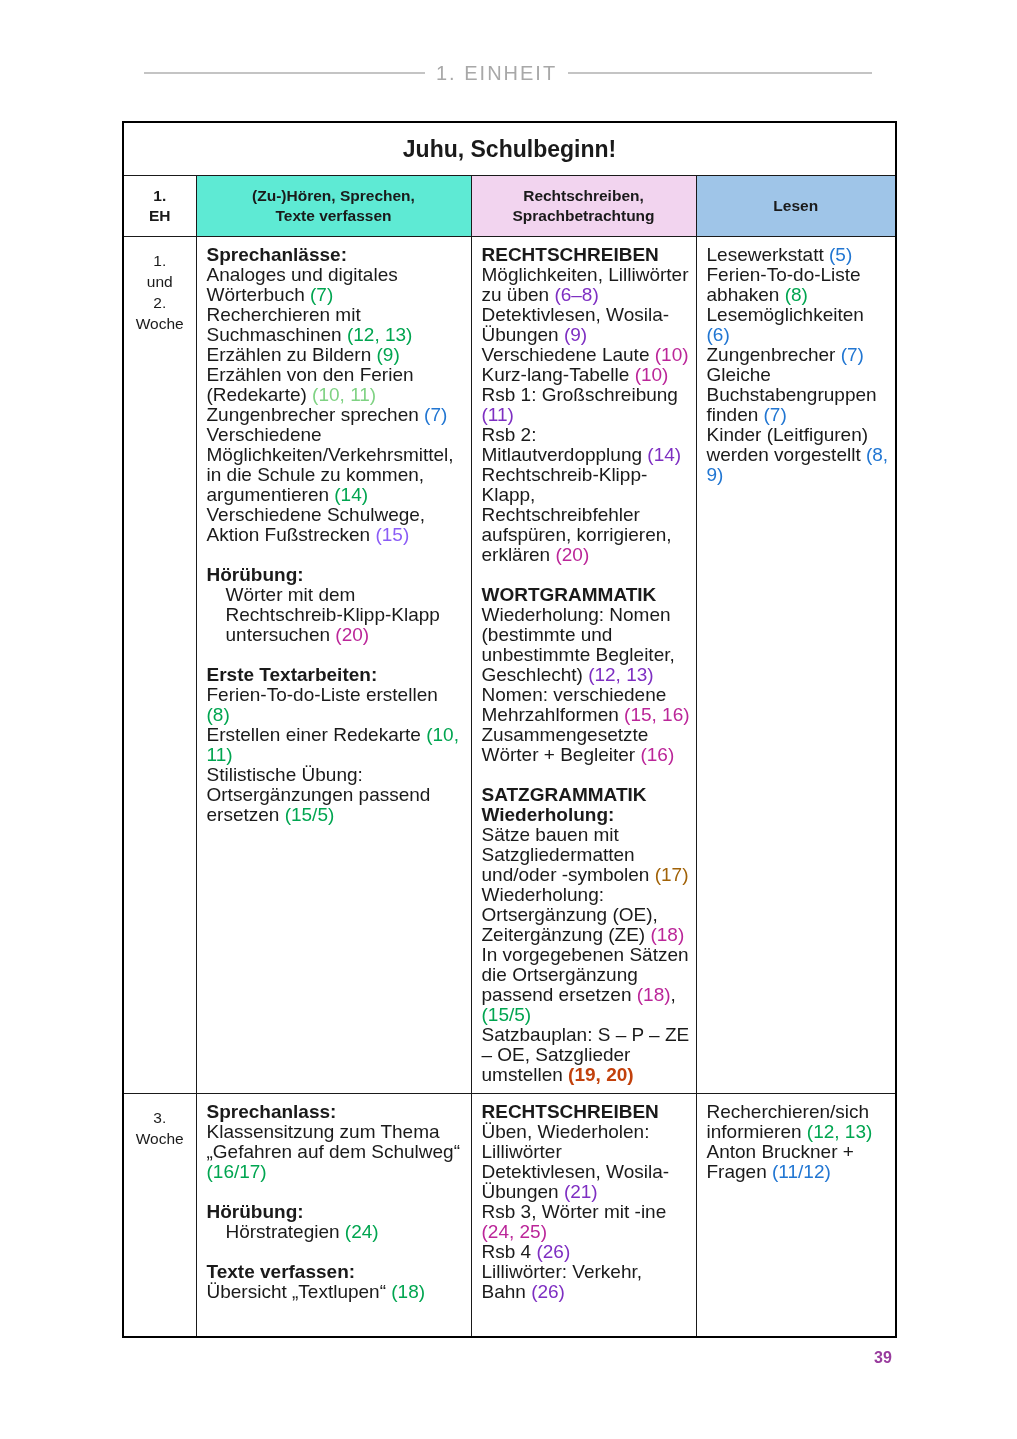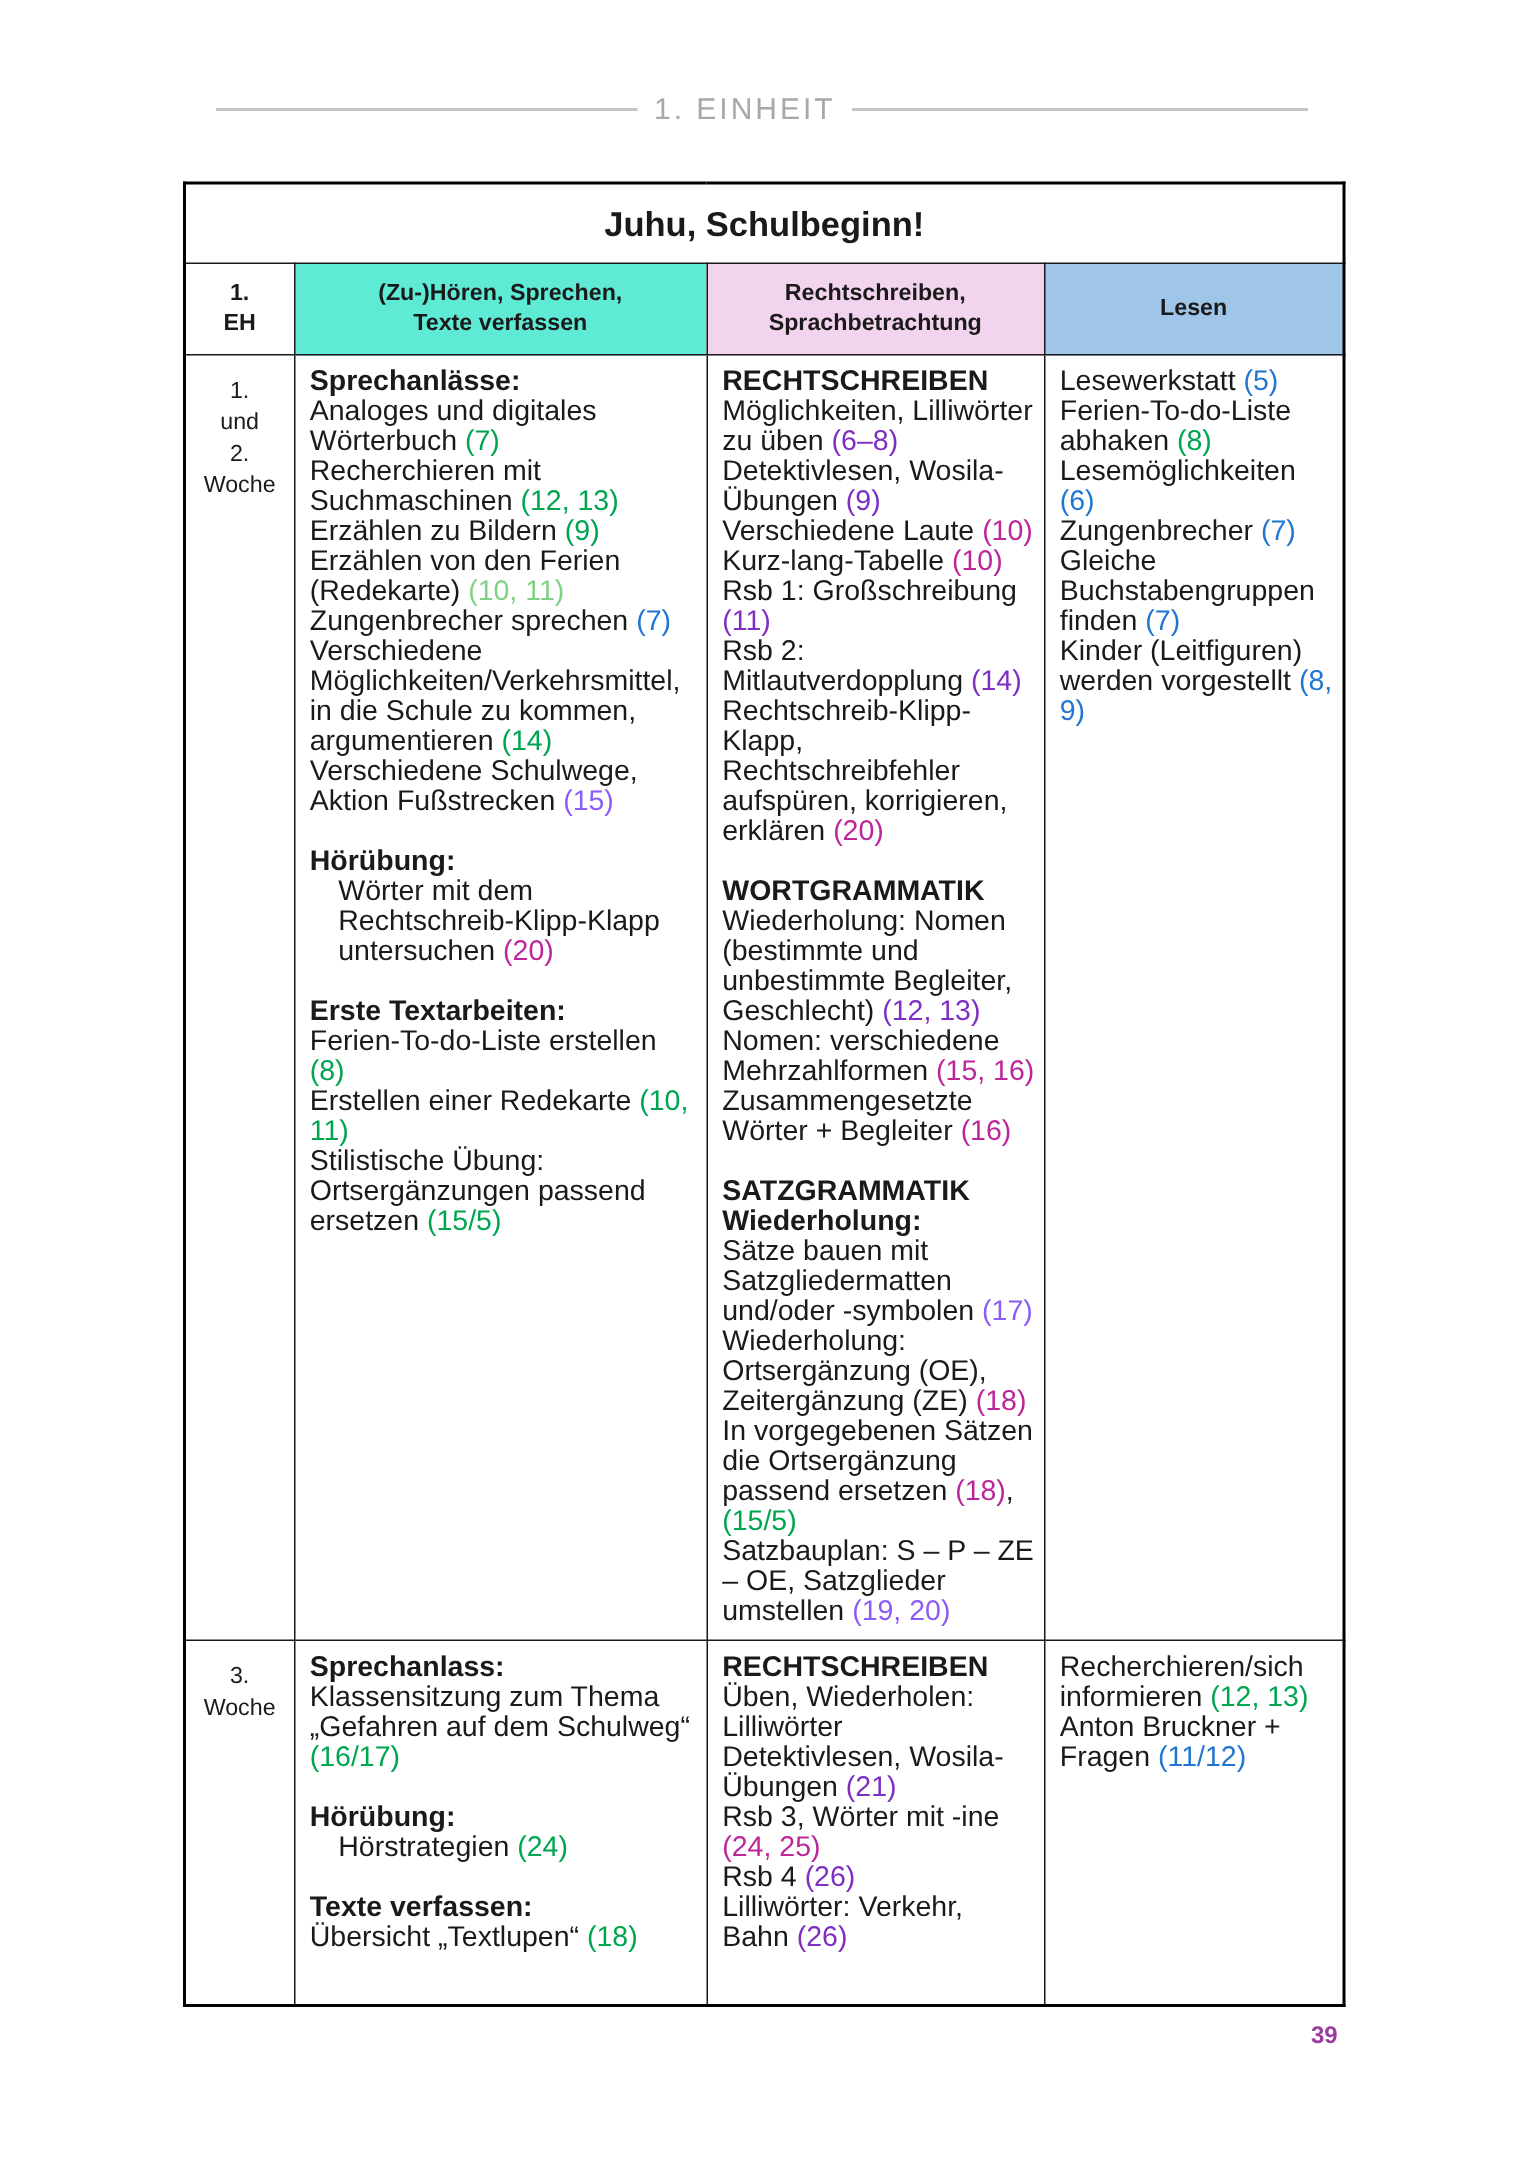--- a/index.html
+++ b/index.html
@@ -101,24 +101,24 @@
             <div class="para"><span>Rsb 2: Mitlautverdopplung </span><span style="color: rgb(126, 47, 194);">(14)</span></div>
             <div class="para"><span>Rechtschreib-Klipp-Klapp, Rechtschreibfehler aufspüren, korrigieren, erklären </span><span style="color: rgb(187, 38, 153);">(20)</span></div>
             <div class="para blank"></div>
             <div class="para"><span style="font-weight: bold;">WORTGRAMMATIK</span></div>
             <div class="para"><span>Wiederholung: Nomen (bestimmte und unbestimmte Begleiter, Geschlecht) </span><span style="color: rgb(126, 47, 194);">(12, 13)</span></div>
             <div class="para"><span>Nomen: verschiedene Mehrzahlformen </span><span style="color: rgb(187, 38, 153);">(15, 16)</span></div>
             <div class="para"><span>Zusammengesetzte Wörter + Begleiter </span><span style="color: rgb(187, 38, 153);">(16)</span></div>
             <div class="para blank"></div>
             <div class="para"><span style="font-weight: bold;">SATZGRAMMATIK</span></div>
             <div class="para"><span style="font-weight: bold;">Wiederholung:</span></div>
-            <div class="para"><span>Sätze bauen mit Satzgliedermatten und/oder -symbolen </span><span style="color: #8b5cf6;">(17)</span></div>
+            <div class="para"><span>Sätze bauen mit Satzgliedermatten und/oder -symbolen </span><span style="color: #a16207;">(17)</span></div>
             <div class="para"><span>Wiederholung: Ortsergänzung (OE), Zeitergänzung (ZE) </span><span style="color: rgb(187, 38, 153);">(18)</span></div>
             <div class="para"><span>In vorgegebenen Sätzen die Ortsergänzung passend ersetzen </span><span style="color: rgb(187, 38, 153);">(18)</span><span>, </span><span style="color: rgb(0, 165, 80);">(15/5)</span></div>
-            <div class="para"><span>Satzbauplan: S – P – ZE – OE, Satzglieder umstellen </span><span style="color: #8b5cf6;">(19, 20)</span></div>
+            <div class="para"><span>Satzbauplan: S – P – ZE – OE, Satzglieder umstellen </span><span style="color: #c2410c; font-weight: bold;">(19, 20)</span></div>
           </td>
         <td class="cell">
             <div class="para"><span>Lesewerkstatt </span><span style="color: rgb(33, 118, 210);">(5)</span></div>
             <div class="para"><span>Ferien-To-do-Liste abhaken </span><span style="color: rgb(0, 165, 80);">(8)</span></div>
             <div class="para"><span>Lesemöglichkeiten </span><span style="color: rgb(33, 118, 210);">(6)</span></div>
             <div class="para"><span>Zungenbrecher </span><span style="color: rgb(33, 118, 210);">(7)</span></div>
             <div class="para"><span>Gleiche Buchstabengruppen finden </span><span style="color: rgb(33, 118, 210);">(7)</span></div>
             <div class="para"><span>Kinder (Leitfiguren) werden vorgestellt </span><span style="color: rgb(33, 118, 210);">(8, 9)</span></div>
           </td>
       </tr>

